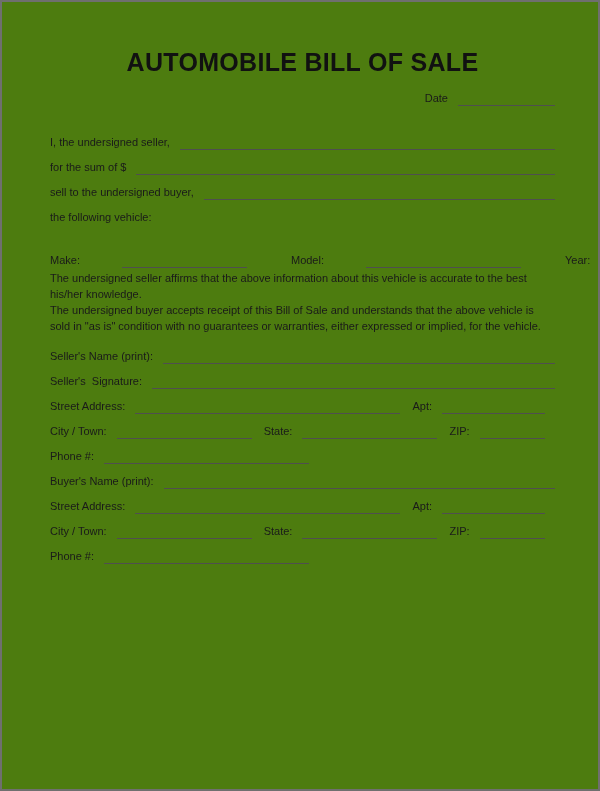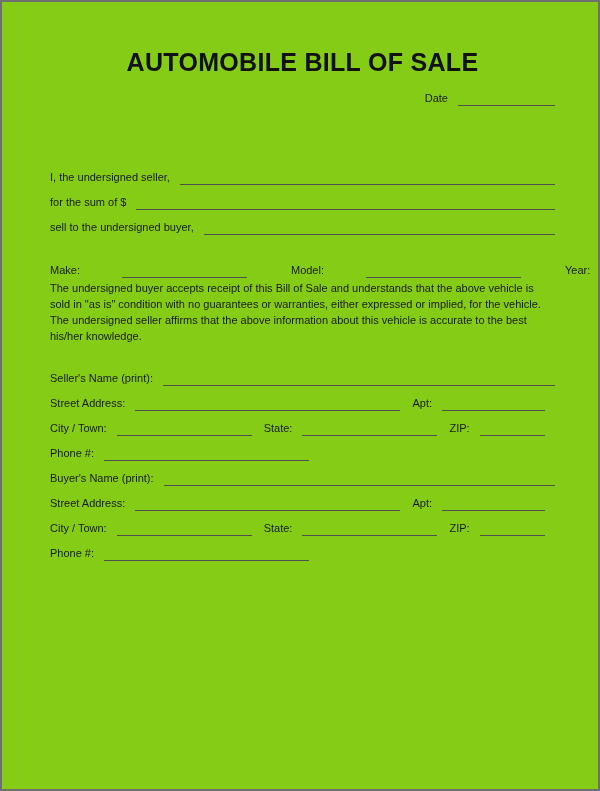--- a/index.html
+++ b/index.html
@@ -1,20 +1,20 @@
 <!DOCTYPE html>
 <html><head>
 <meta charset="utf-8">
 <style>
   html,body { margin:0; padding:0; background:#e8e8e8; }
   .page {
     position:relative;
     width:600px; height:791px;
     box-sizing:border-box;
-    background:#84cc16;
+    background:#4d7c0f;
     border:2px solid #6f6f6f;
     margin:0 auto;
     font-family:"Liberation Sans", sans-serif;
     font-size:11px;
     color:#1a1a1a;
     overflow:hidden;
   }
   .content { padding:0 43px 0 48px; }
   h1.title {
     margin:46px 0 0 0;
@@ -44,23 +44,23 @@
   .gap { margin-left:12px; }
   .short { flex:0 0 auto; margin-right:10px; }
   .w97  { flex:0 0 97px; }
   .w103 { flex:0 0 103px; }
   .w125 { flex:0 0 125px; }
   .w135 { flex:0 0 135px; }
   .w155 { flex:0 0 155px; }
   .w205 { flex:0 0 205px; }
   .w210 { flex:0 0 210px; }
   .date-row { justify-content:flex-end; margin-top:16px; }
-  .mt-intro   { margin-top:63px; }
+  .mt-intro   { margin-top:28px; }
   .mt-vehicle { margin-top:27px;gap:32px; }
-  .mt-seller  { margin-top:28px; }
+  .mt-seller  { margin-top:16px; }
   .mt-buyer   { }
   p.stmt {
     margin:0;
     line-height:16px;
     font-size:11px;
   }
   .p1 { margin-top:22px; }
   .p2 { margin-top:7px; }
 </style>
 </head>
@@ -84,40 +84,47 @@
     <div class="row">
       <span class="lbl">for the sum of $</span>
       <span class="line"></span>
     </div>
 
     <div class="row">
       <span class="lbl">sell to the undersigned buyer,</span>
       <span class="line"></span>
     </div>
 
+    <div class="row">
+      <span class="lbl">the following vehicle:</span>
+    </div>
 
     <div class="row mt-vehicle">
       <span class="lbl">Make:</span>
       <span class="line w125"></span>
       <span class="lbl gap">Model:</span>
       <span class="line w155"></span>
       <span class="lbl gap">Year:</span>
       <span class="line"></span>
     </div>
 
 
+    <p class="stmt p1">The undersigned seller affirms that the above information about this vehicle is accurate to the best his/her knowledge.</p>
+
     <p class="stmt p2">The undersigned buyer accepts receipt of this Bill of Sale and understands that the above vehicle is sold in "as is" condition with no guarantees or warranties, either expressed or implied, for the vehicle.</p>
-
-    <p class="stmt p1">The undersigned seller affirms that the above information about this vehicle is accurate to the best his/her knowledge.</p>
 
     <div class="row mt-seller">
       <span class="lbl">Seller's Name (print):</span>
       <span class="line"></span>
     </div>
 
+    <div class="row">
+      <span class="lbl">Seller's  Signature:</span>
+      <span class="line"></span>
+    </div>
 
     <div class="row">
       <span class="lbl">Street Address:</span>
       <span class="line"></span>
       <span class="lbl gap">Apt:</span>
       <span class="line w103 short"></span>
     </div>
 
     <div class="row">
       <span class="lbl">City / Town:</span>

